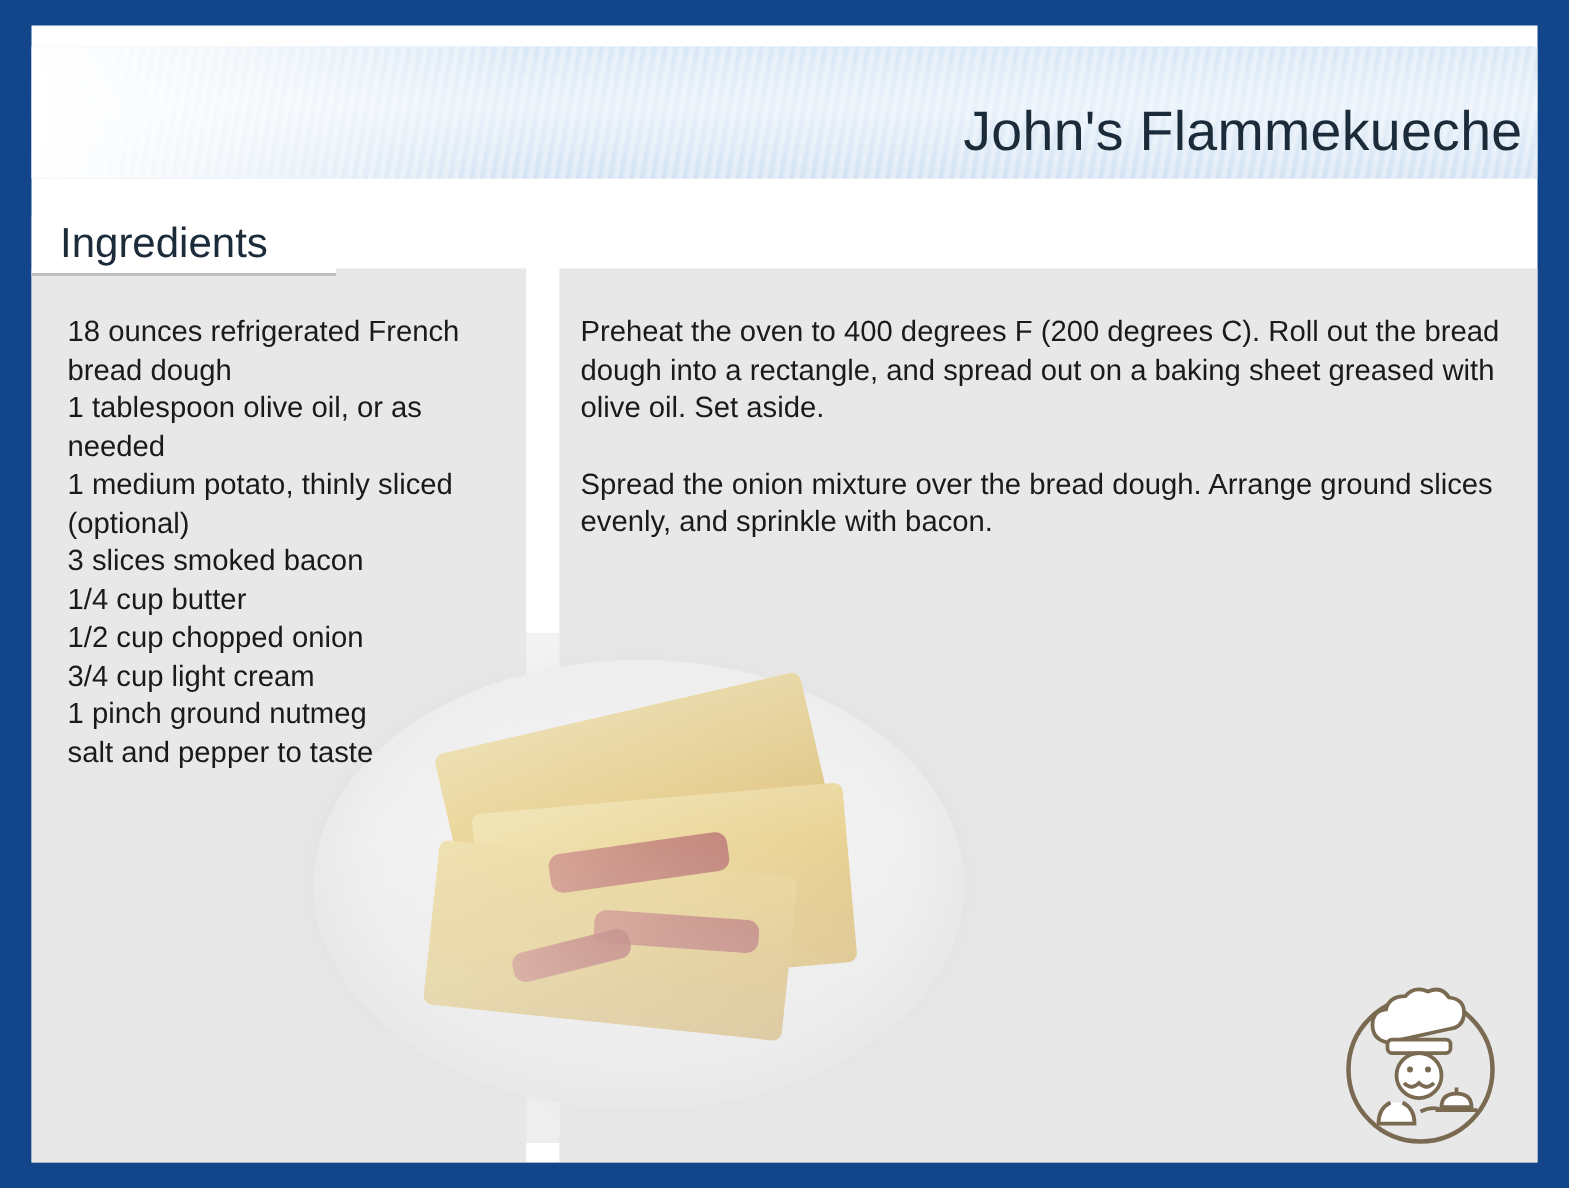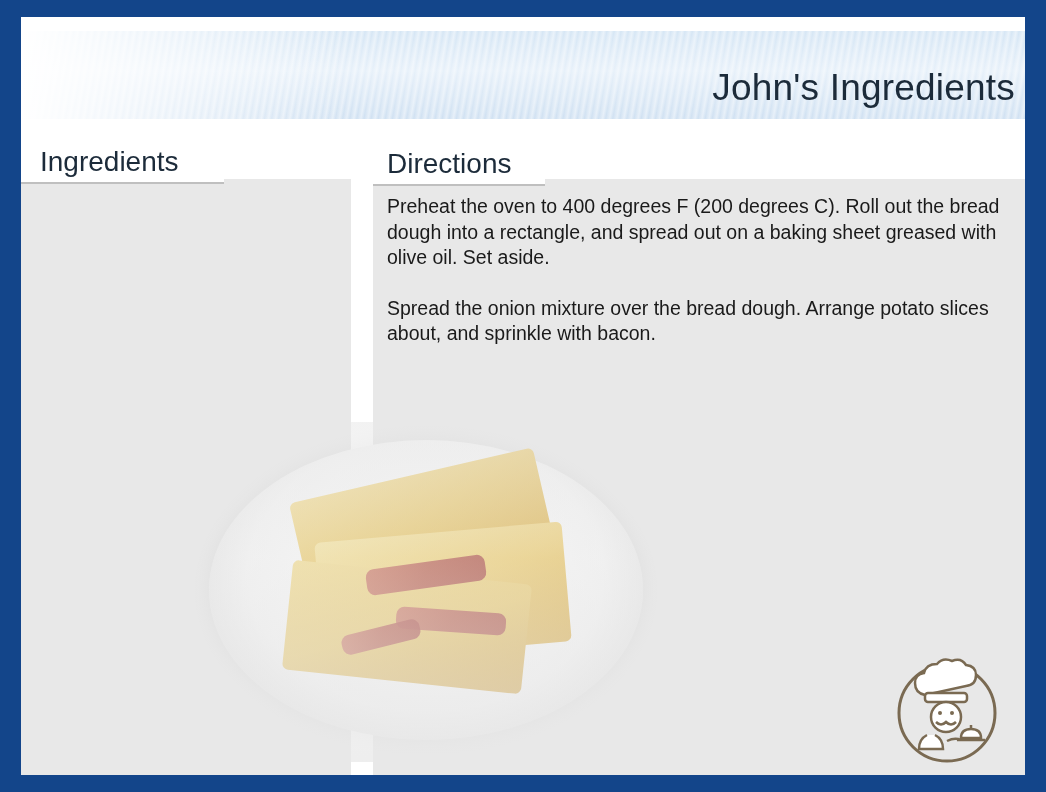--- a/index.html
+++ b/index.html
@@ -101,21 +101,21 @@
     color: #1a1a1a;
   }
   .ingredients-text {
     left: 24px;
     top: 192px;
     width: 300px;
     white-space: pre-line;
   }
   .directions-text {
     left: 366px;
-    top: 177px;
+    top: 192px;
     width: 640px;
   }
   .directions-text p {
     margin: 0 0 25px 0;
   }
   .directions-text p:last-child { margin-bottom: 0; }
 
   
   .photo {
     position: absolute;
@@ -186,46 +186,54 @@
     height: 110px;
   }
 </style>
 </head>
 <body>
 
 <div class="page">
 
   <div class="banner">
     <div class="banner-fade-left"></div>
-    <div class="title">John's Ingredients</div>
+    <div class="title">John's Flammekueche</div>
   </div>
 
   <div class="col-left"></div>
   <div class="col-divider"></div>
   <div class="col-right"></div>
 
   <div class="photo">
     <div class="plate"></div>
     <div class="tart t1"></div>
     <div class="tart t2"></div>
     <div class="tart t3"></div>
     <div class="bacon b1"></div>
     <div class="bacon b2"></div>
     <div class="bacon b3"></div>
     <div class="photo-fade"></div>
   </div>
 
   <div class="tab tab-ingredients">Ingredients</div>
 
-  <div class="tab tab-directions">Directions</div>
-
+
+  <div class="body-text ingredients-text">18 ounces refrigerated French bread dough
+1 tablespoon olive oil, or as needed
+1 medium potato, thinly sliced (optional)
+3 slices smoked bacon
+1/4 cup butter
+1/2 cup chopped onion
+3/4 cup light cream
+1 pinch ground nutmeg
+salt and pepper to taste</div>
 
   <div class="body-text directions-text">
     <p>Preheat the oven to 400 degrees F (200 degrees C). Roll out the bread dough into a rectangle, and spread out on a baking sheet greased with olive oil. Set aside.</p>
-    <p>Spread the onion mixture over the bread dough. Arrange potato slices about, and sprinkle with bacon.</p>
+    <p>Spread the onion mixture over the bread dough. Arrange ground slices evenly, and sprinkle with bacon.</p>
   </div>
 
   <svg class="chef" viewBox="0 0 120 110">
     <circle cx="60" cy="58" r="48" fill="none" stroke="#7a6a52" stroke-width="3"></circle>
     <path d="M38 40 q-10 -2 -10 -12 q0 -9 9 -10 q2 -9 13 -9 q6 -7 15 -3 q9 -4 14 4 q10 1 10 10 q0 10 -10 11 z" fill="#ffffff" stroke="#7a6a52" stroke-width="2.5"></path>
     <rect x="38" y="38" width="42" height="9" rx="3" fill="#ffffff" stroke="#7a6a52" stroke-width="2.5"></rect>
     <circle cx="59" cy="62" r="15" fill="#ffffff" stroke="#7a6a52" stroke-width="2.5"></circle>
     <circle cx="53" cy="58" r="2" fill="#7a6a52"></circle>
     <circle cx="65" cy="58" r="2" fill="#7a6a52"></circle>
     <path d="M49 67 q5 5 10 0 q5 5 10 0" fill="none" stroke="#7a6a52" stroke-width="2.5"></path>

